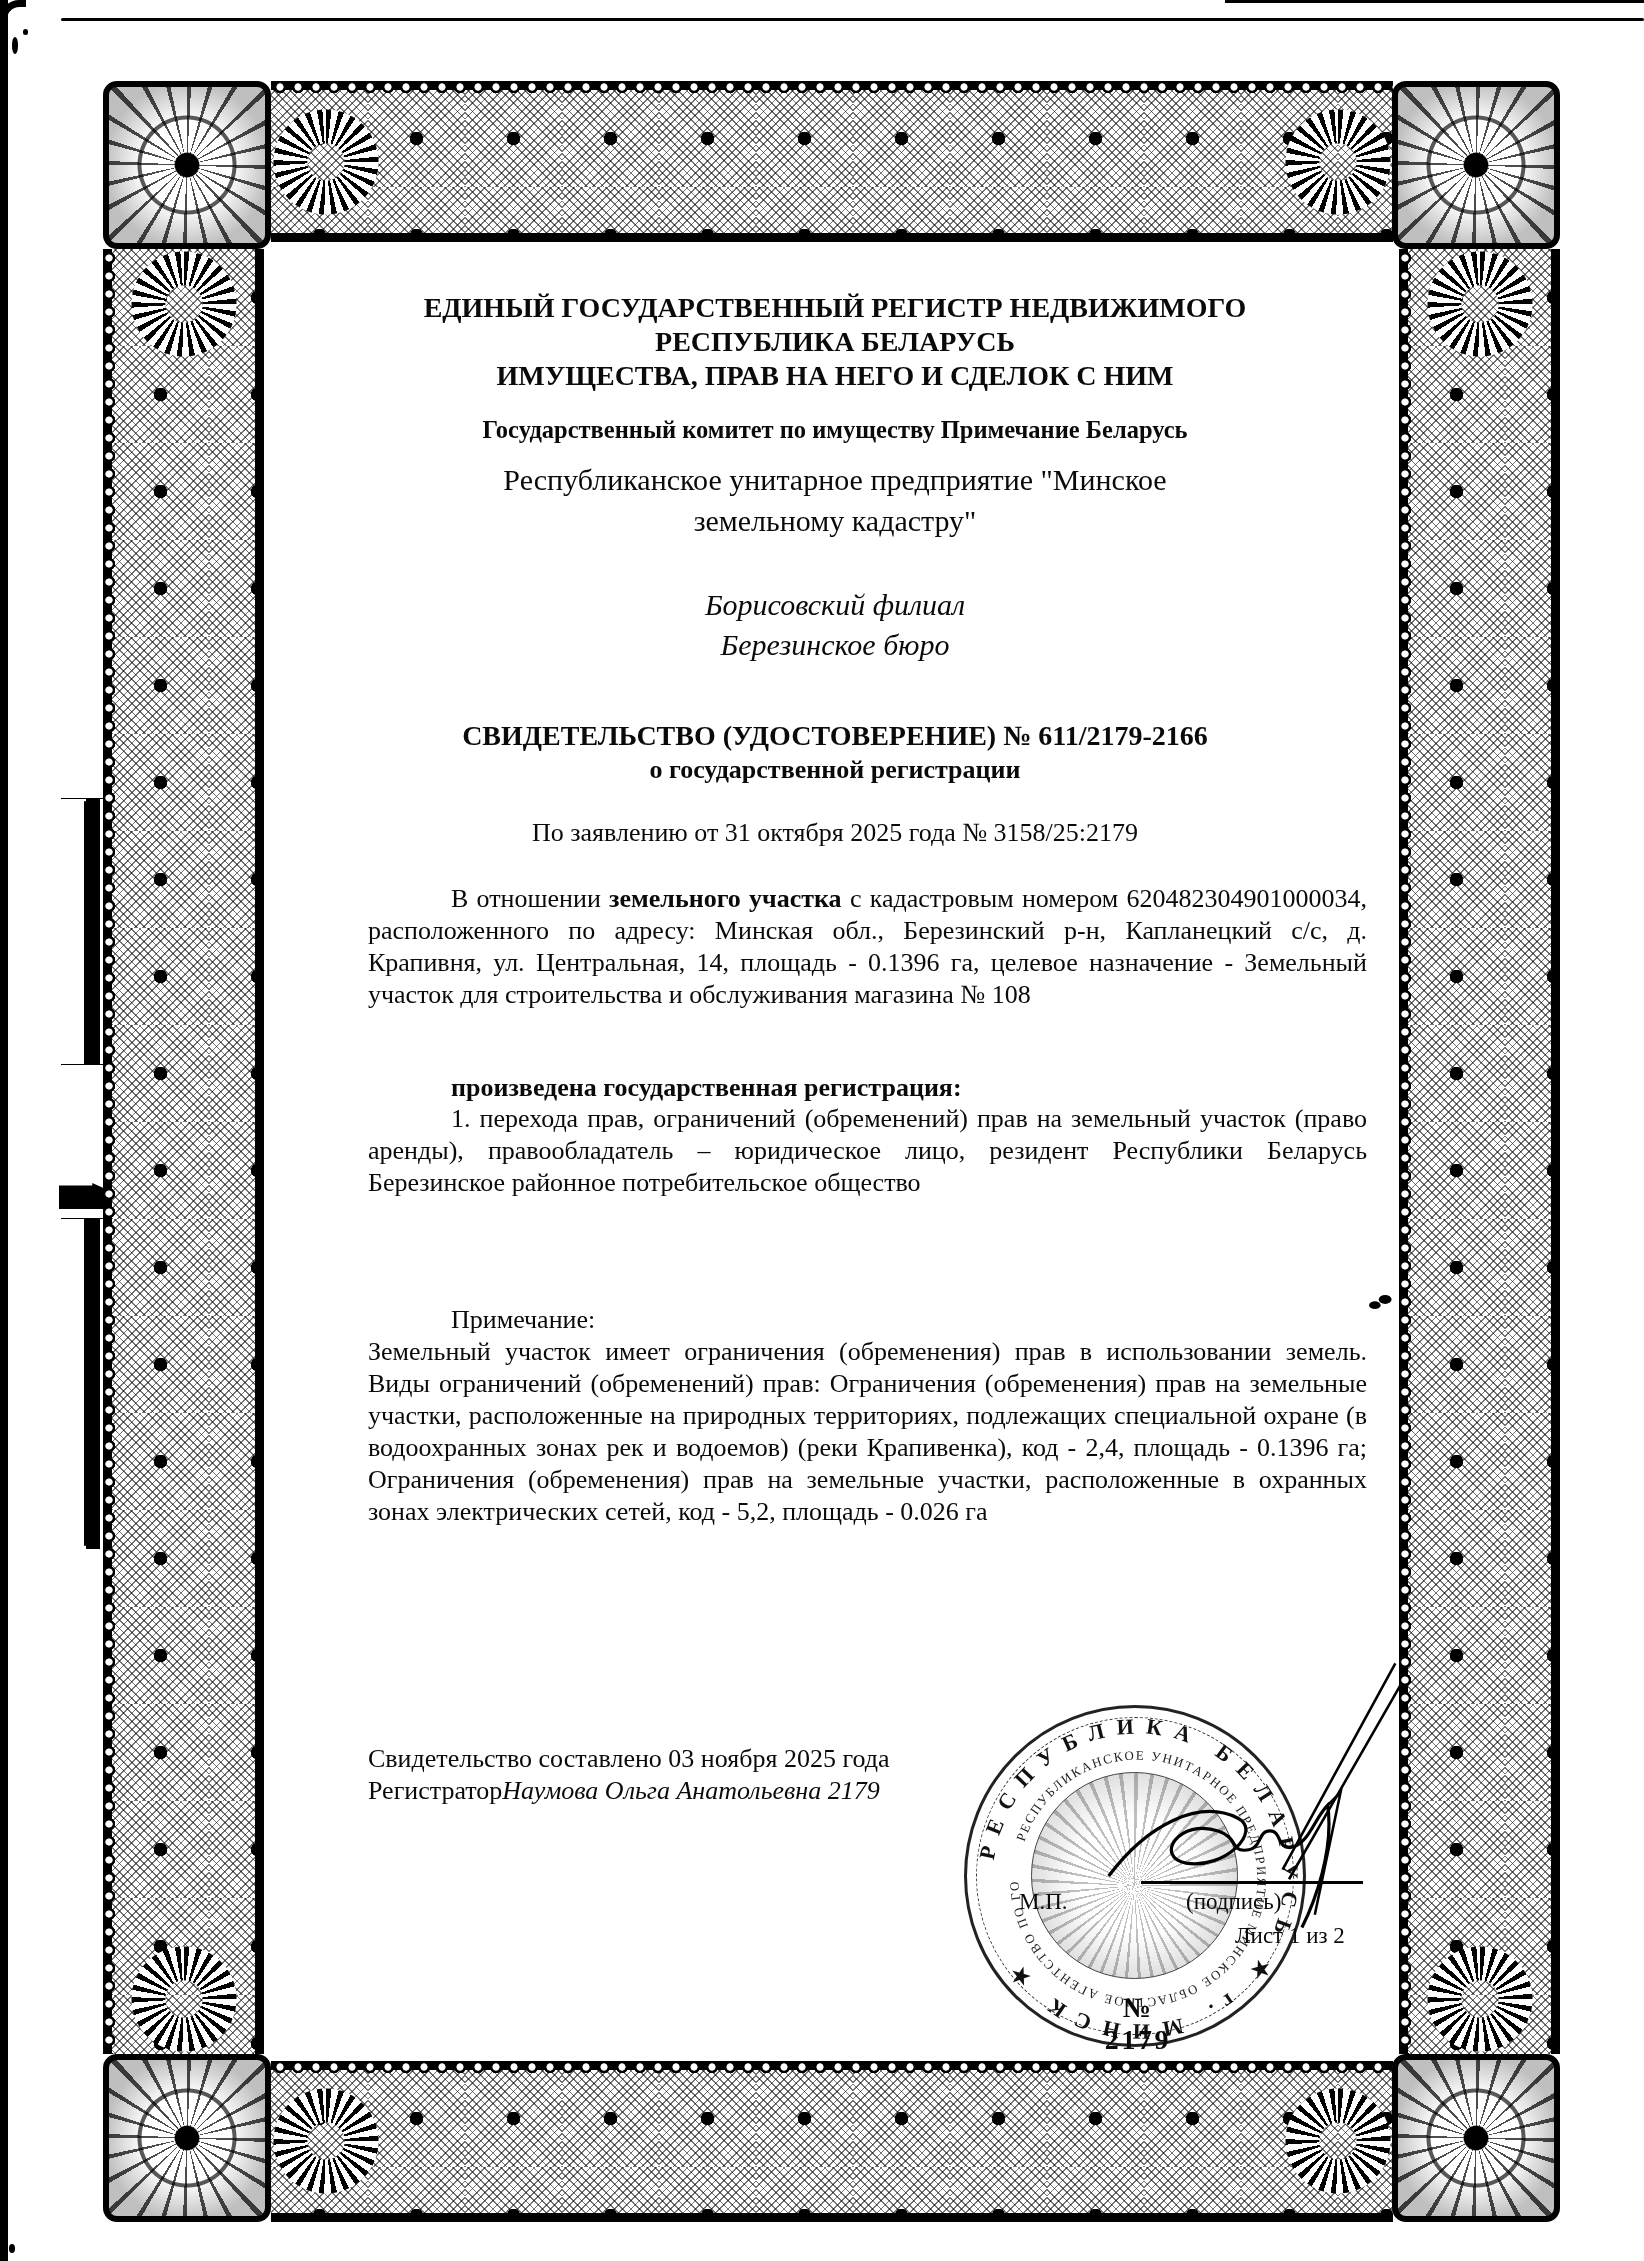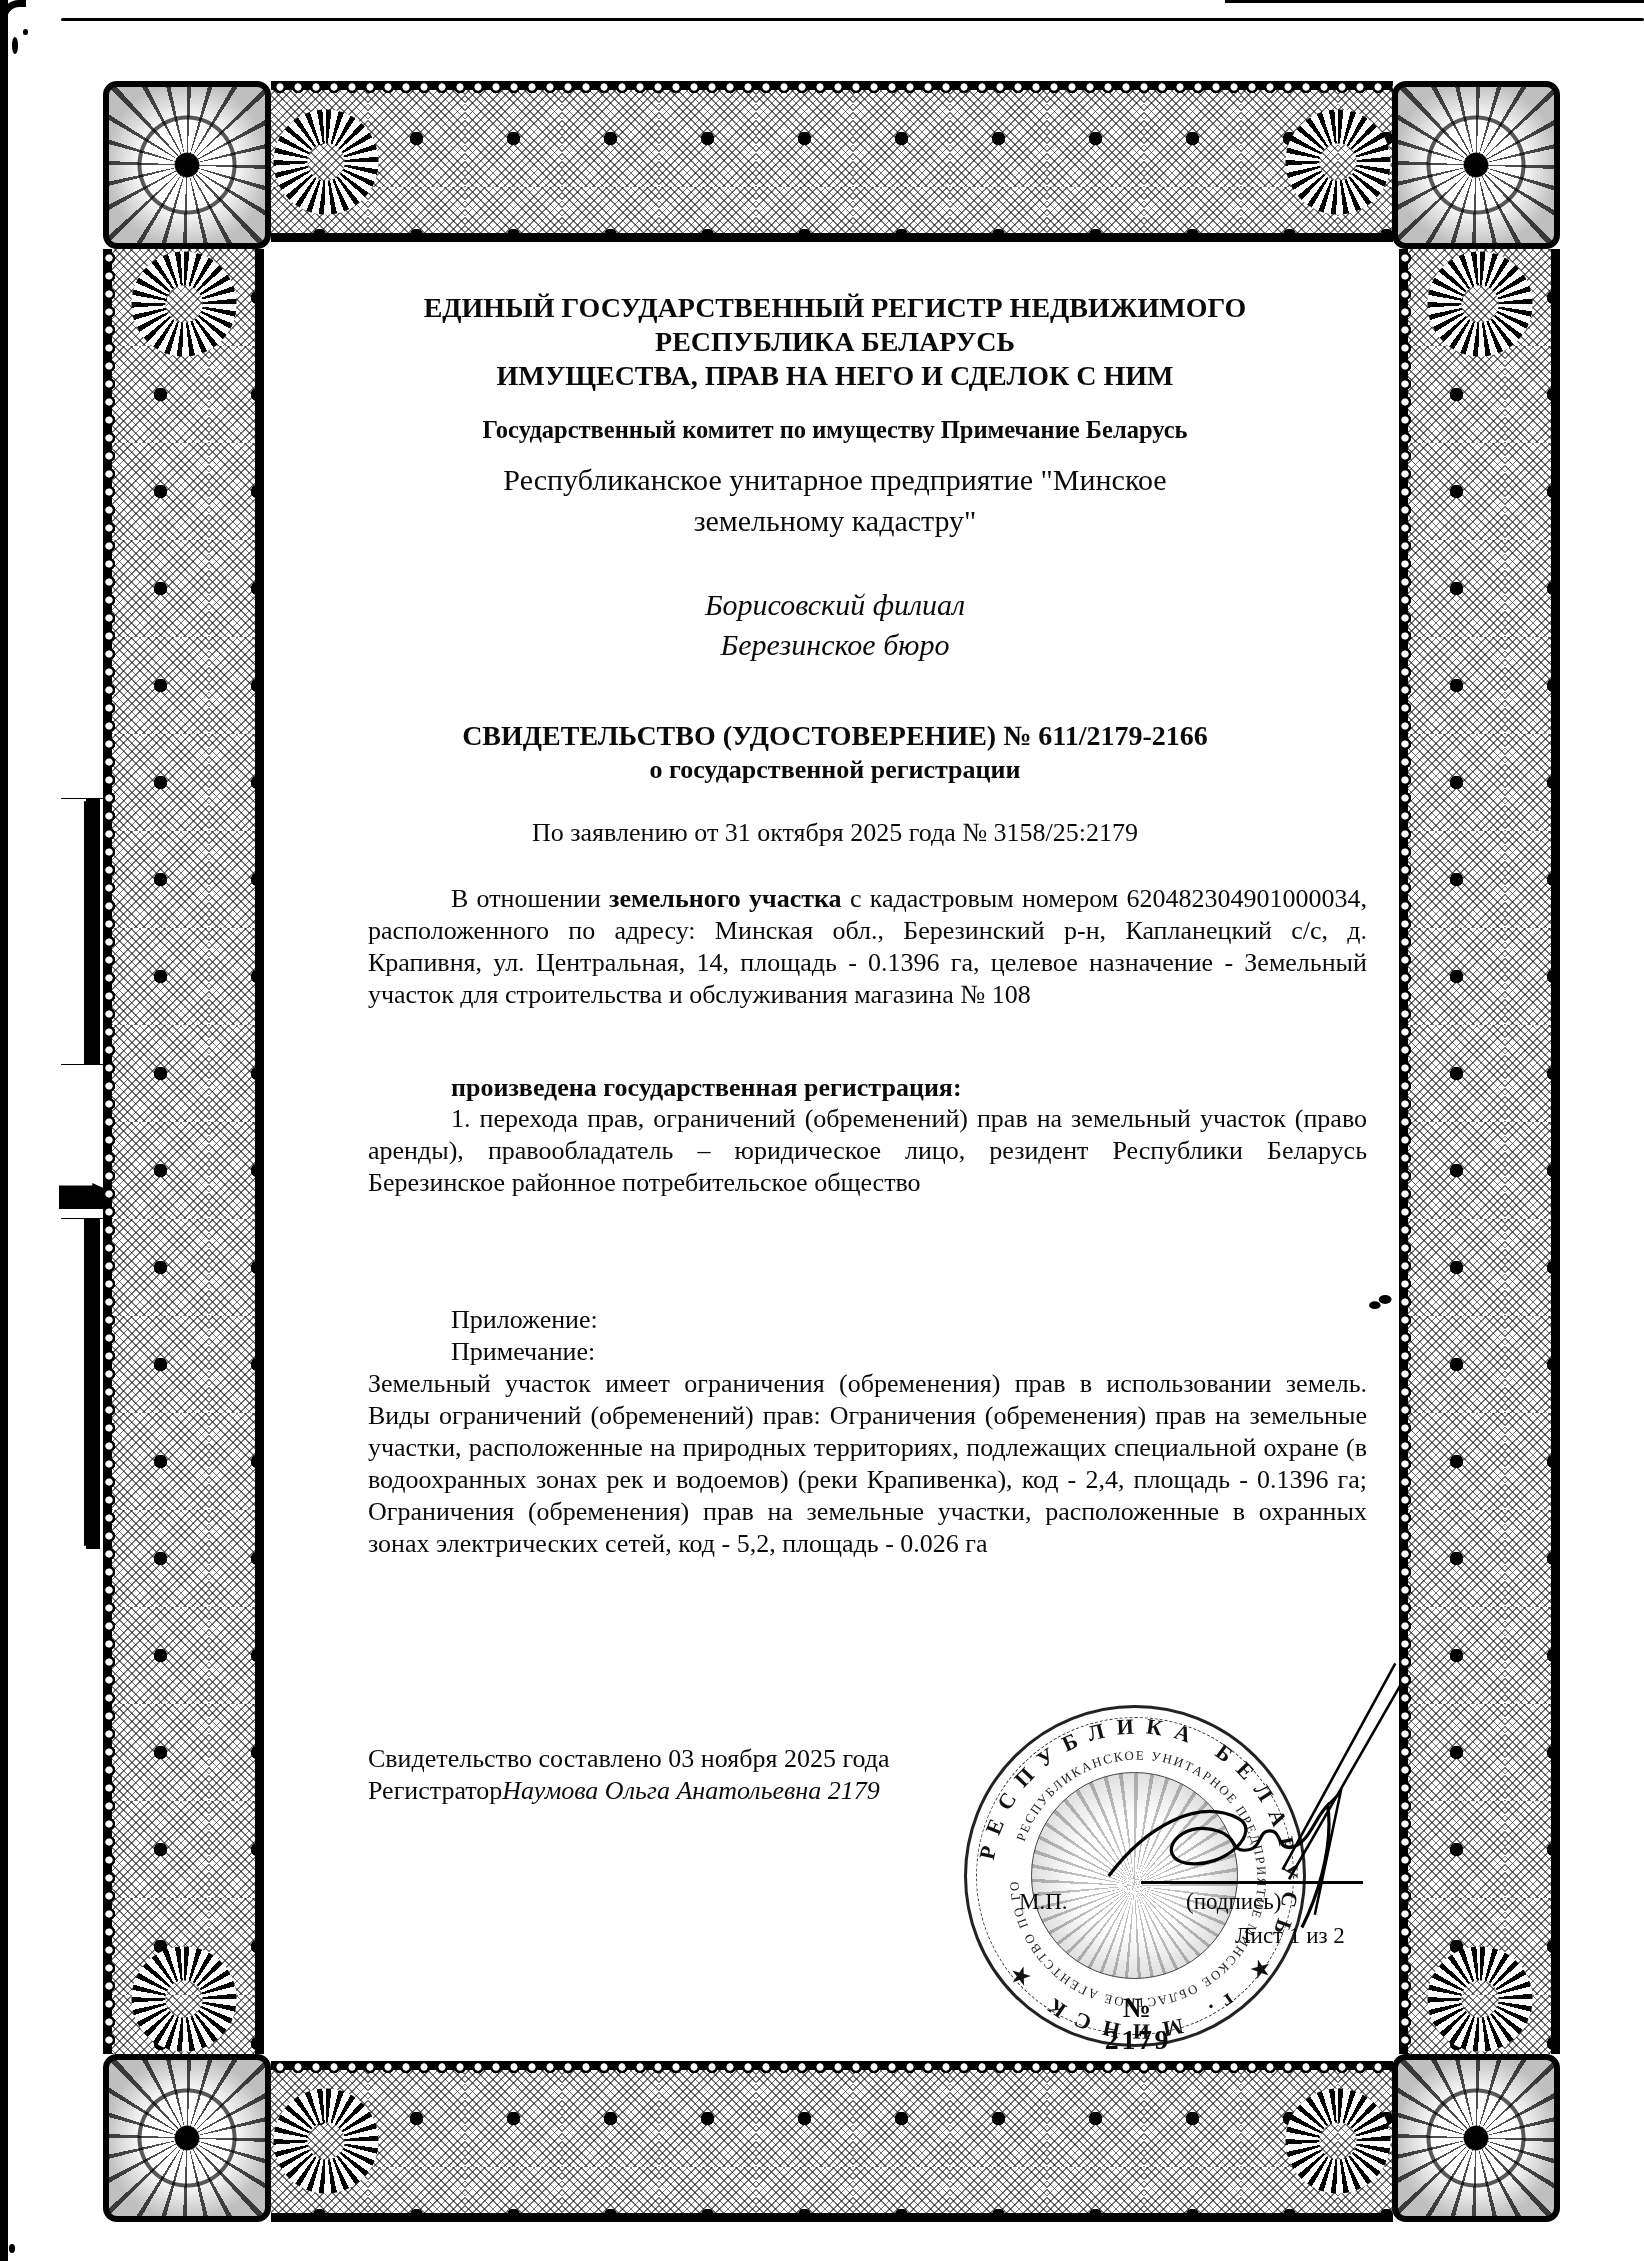--- a/index.html
+++ b/index.html
@@ -153,21 +153,20 @@
   <div class="cert-title center">СВИДЕТЕЛЬСТВО (УДОСТОВЕРЕНИЕ) № 611/2179-2166</div>
   <div class="cert-sub center">о государственной регистрации</div>
   <div class="application center">По заявлению от 31 октября 2025 года № 3158/25:2179</div>
 
   <div class="body body1 p-indent"><span>В отношении </span><span class="b">земельного участка</span><span> с кадастровым номером 620482304901000034, расположенного по адресу: Минская обл., Березинский р-н, Капланецкий с/с, д. Крапивня, ул. Центральная, 14, площадь - 0.1396 га, целевое назначение - Земельный участок для строительства и обслуживания магазина № 108</span></div>
 
   <div class="body reg-label p-indent b">произведена государственная регистрация:</div>
   <div class="body reg-item p-indent">1. перехода прав, ограничений (обременений) прав на земельный участок (право аренды), правообладатель – юридическое лицо, резидент Республики Беларусь Березинское районное потребительское общество</div>
 
   <div class="body attach">
-    <div class="p-indent">Приложение:</div>
     <div class="p-indent">Примечание:</div>
     <div>Земельный участок имеет ограничения (обременения) прав в использовании земель. Виды ограничений (обременений) прав: Ограничения (обременения) прав на земельные участки, расположенные на природных территориях, подлежащих специальной охране (в водоохранных зонах рек и водоемов) (реки Крапивенка), код - 2,4, площадь - 0.1396 га; Ограничения (обременения) прав на земельные участки, расположенные в охранных зонах электрических сетей, код - 5,2, площадь - 0.026 га</div>
   </div>
 
   <div class="footer-lines">
     <div>Свидетельство составлено 03 ноября 2025 года</div>
     <div><span>Регистратор</span><span class="i">Наумова Ольга Анатольевна 2179</span></div>
   </div>
 </div>
 

